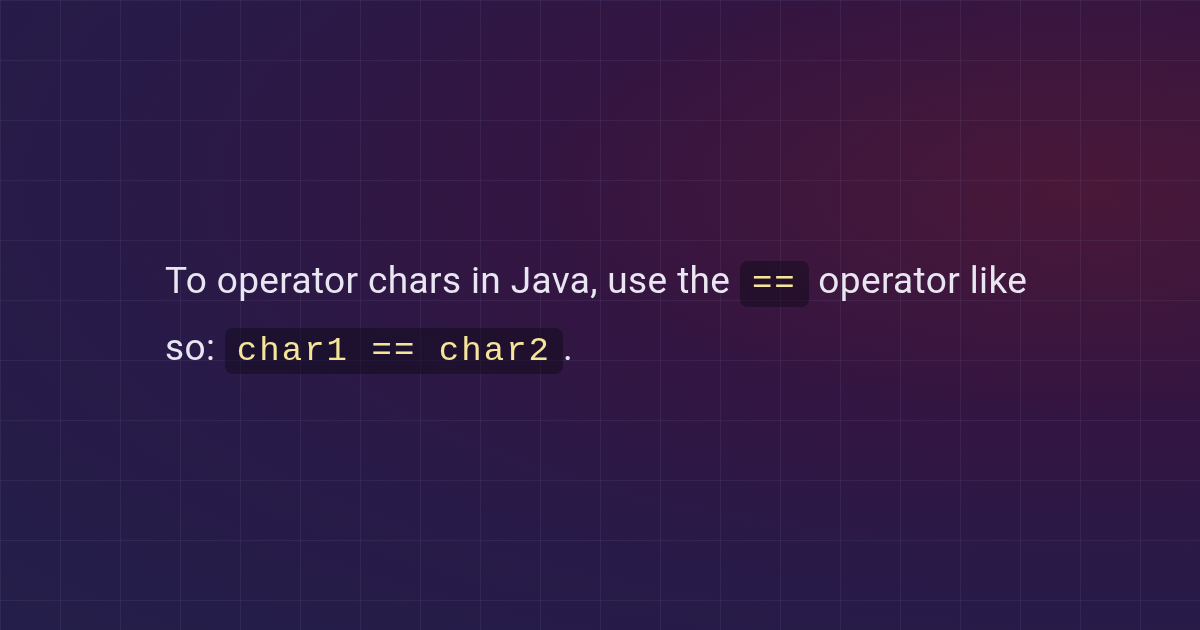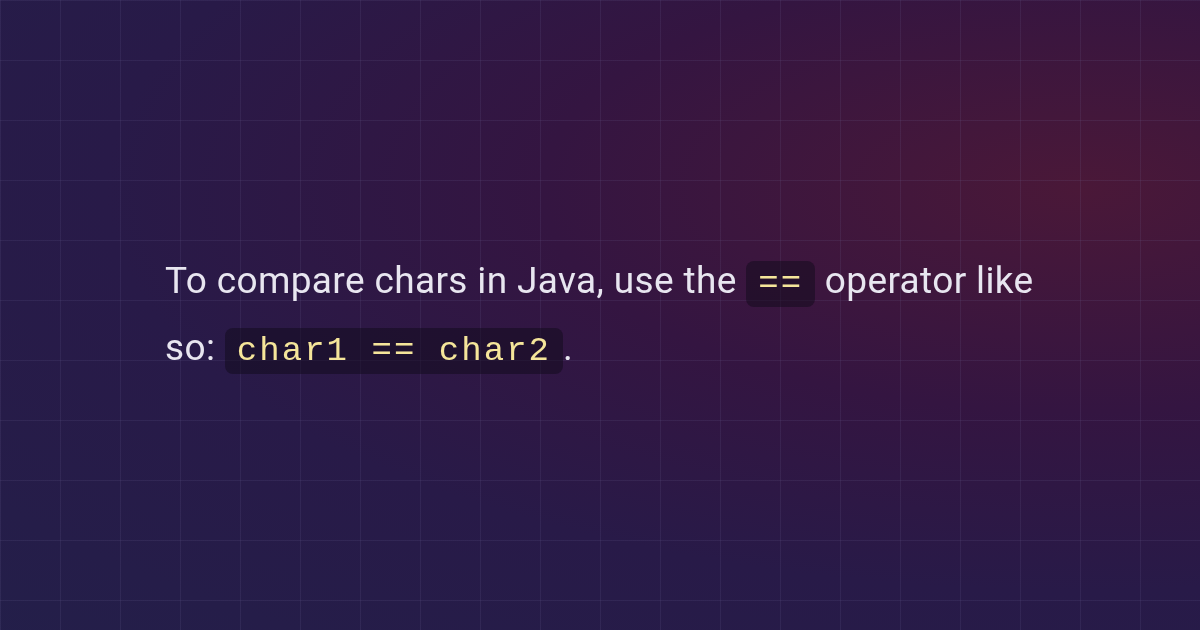--- a/index.html
+++ b/index.html
@@ -71,15 +71,15 @@
     }
   </style>
 </head>
 <body>
 
 <div class="background"></div>
 <div class="grid-overlay"></div>
 
 <div class="content">
   <p class="text-block">
-    <span>To compare chars in Java, use the </span><span class="code-inline">==</span><span> operator like so: </span><span class="code-inline">char1 == char2</span><span>.</span>
+    <span>To operator chars in Java, use the </span><span class="code-inline">==</span><span> operator like so: </span><span class="code-inline">char1 == char2</span><span>.</span>
   </p>
 </div>
 
 </body></html>

